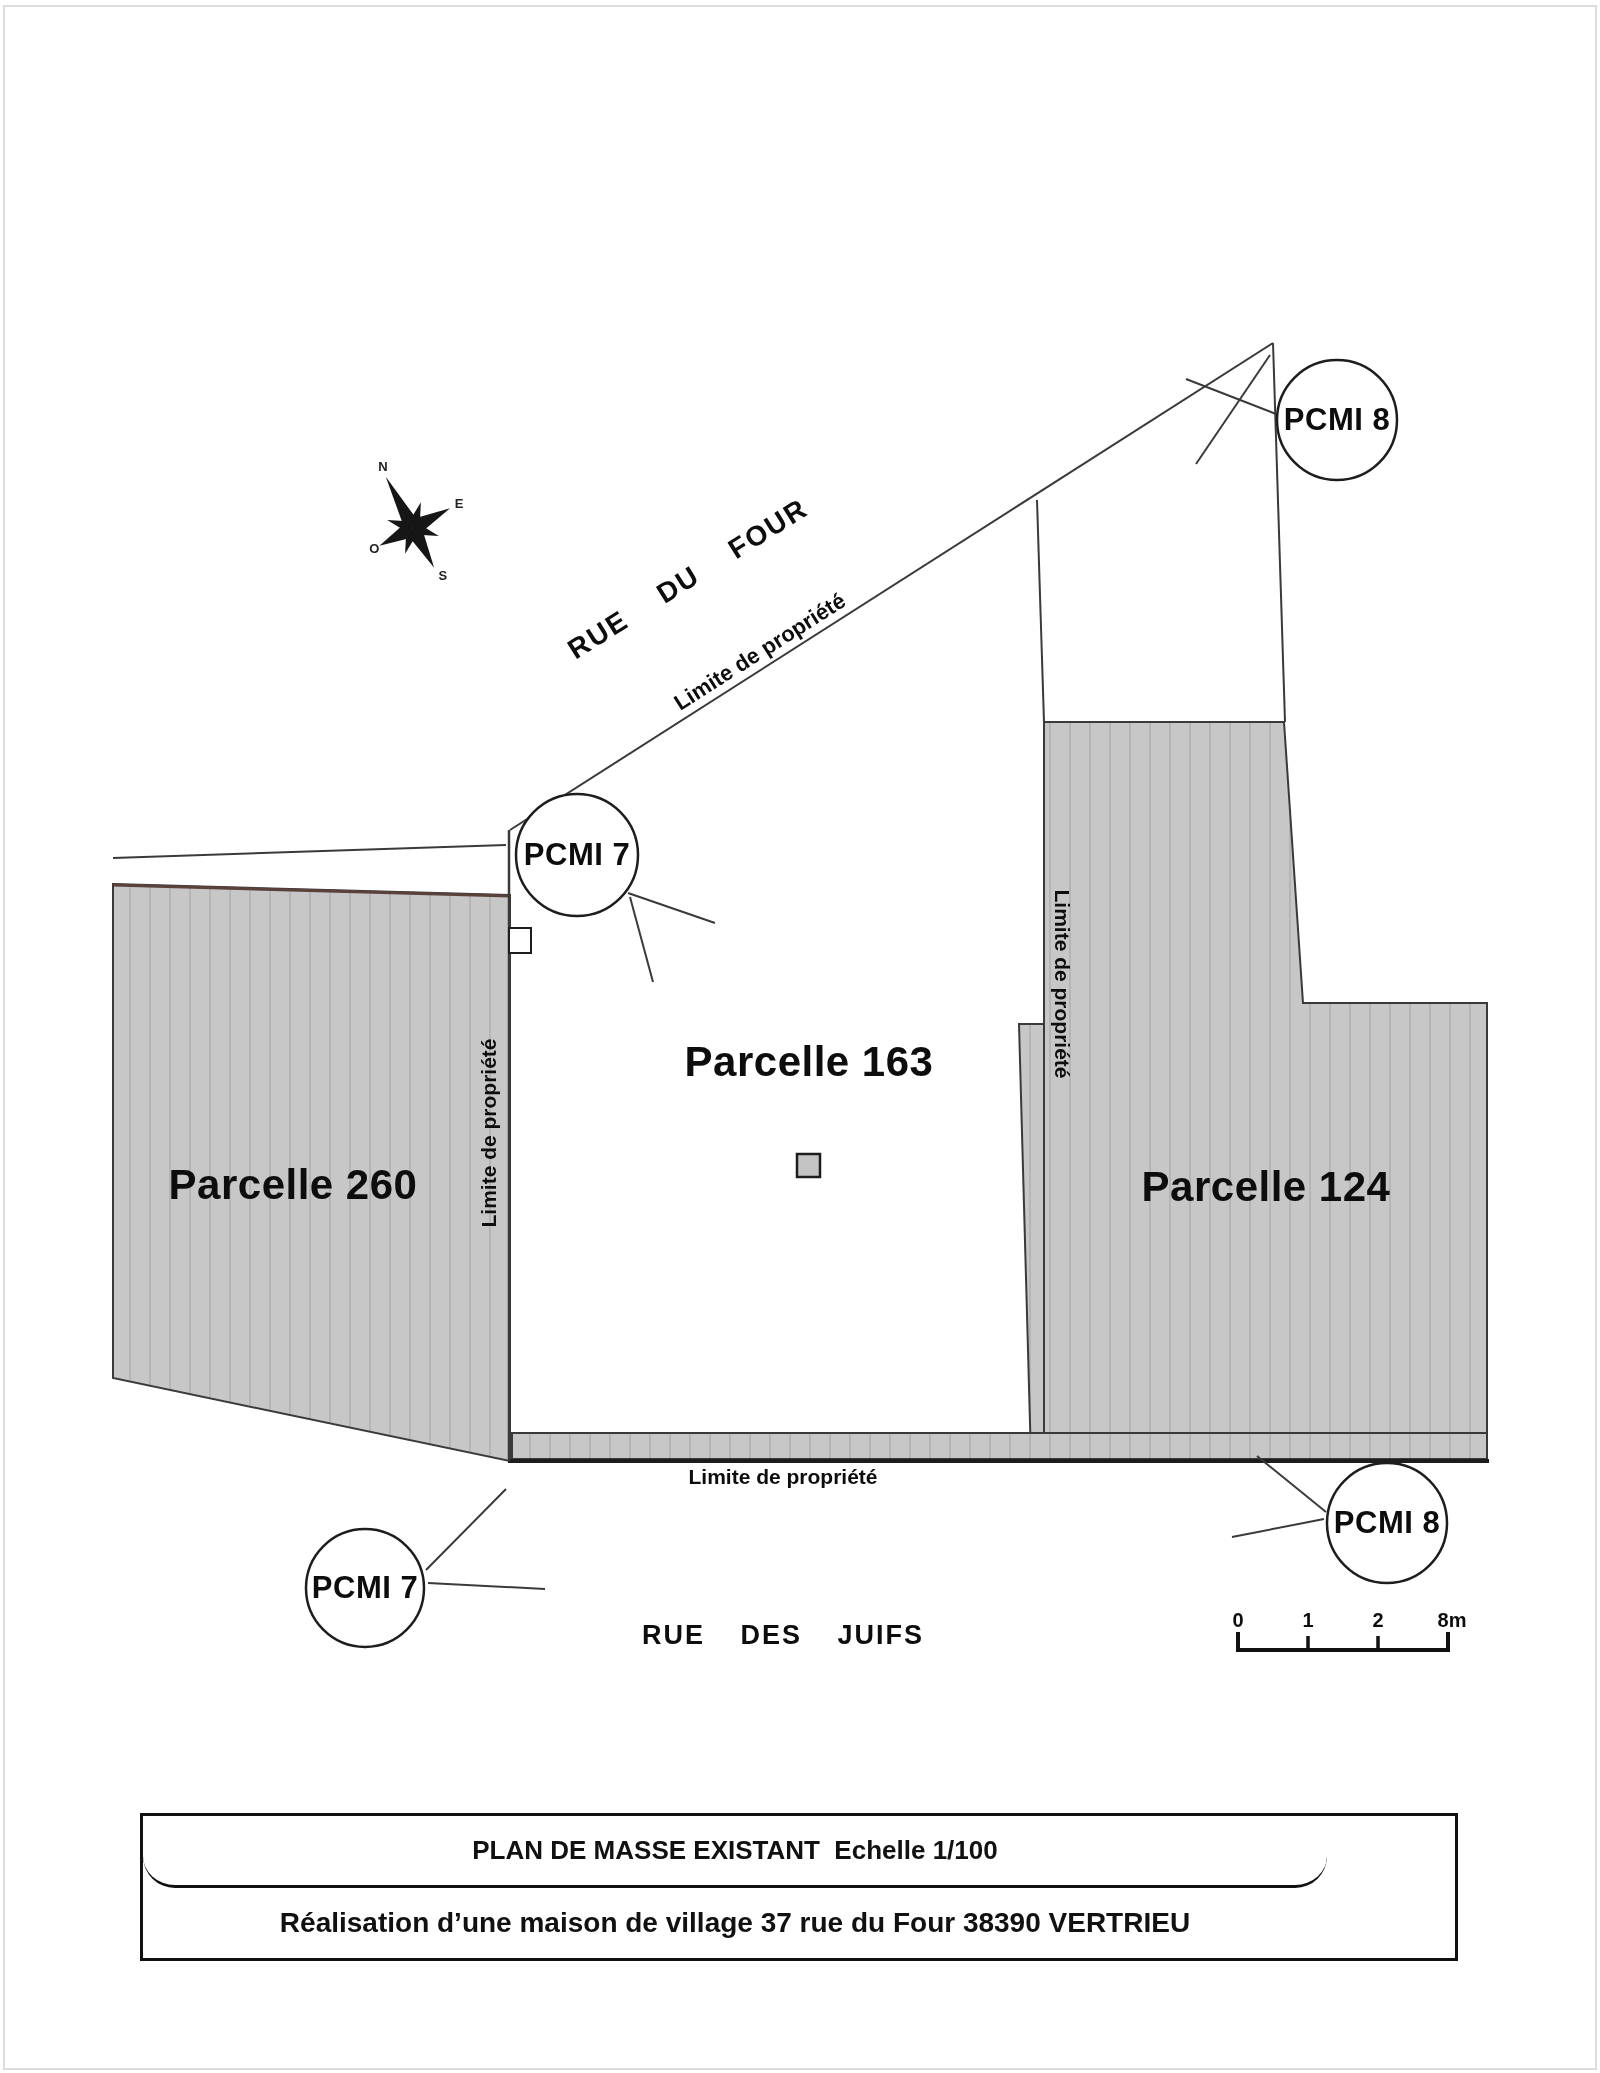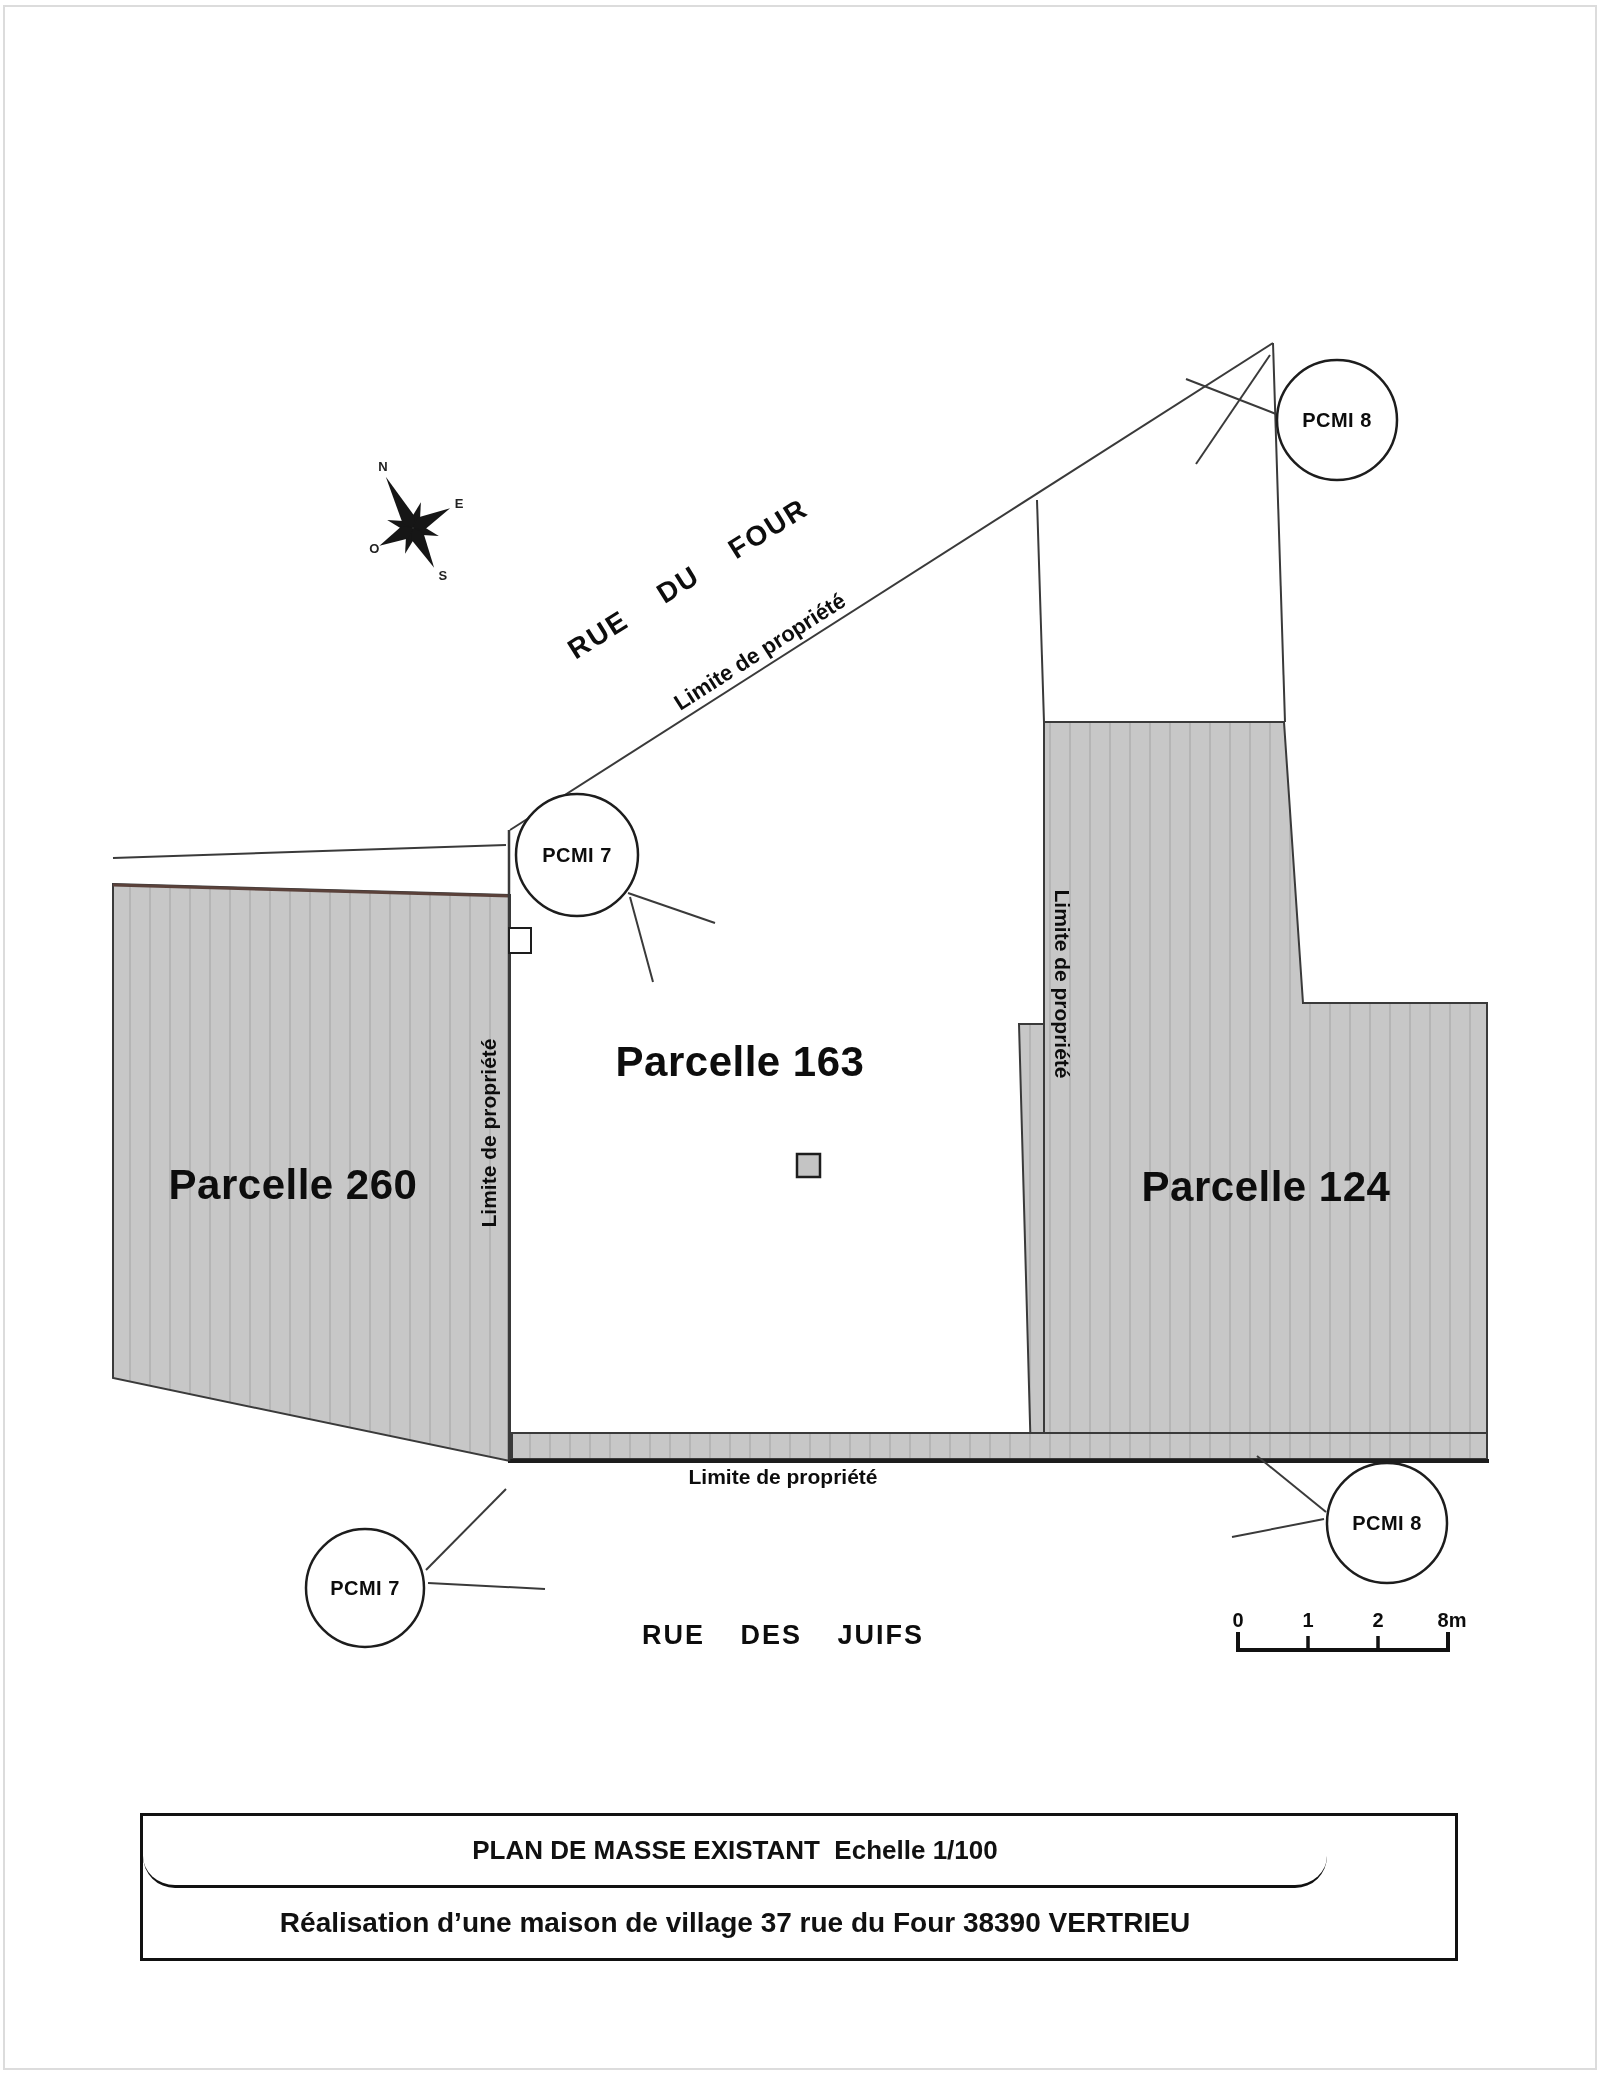--- a/index.html
+++ b/index.html
@@ -17,21 +17,21 @@
     font-weight:bold;white-space:nowrap;color:#0d0d0d;
   }
   .parcel-name{font-size:42px;letter-spacing:0.5px;}
   .limite{font-size:21px;}
   .limite-diag{font-size:22px;transform:translate(-50%,-50%) rotate(-32.5deg);}
   .limite-vert-l{transform:translate(-50%,-50%) rotate(-90deg);}
   .limite-vert-r{transform:translate(-50%,-50%) rotate(90deg);}
   .street{font-size:27px;letter-spacing:2px;word-spacing:26px;}
   .street-diag{font-size:28px;letter-spacing:2px;word-spacing:30px;
     transform:translate(-50%,-50%) rotate(-32deg);}
-  .circle-lbl{font-size:20px;letter-spacing:0.5px;}
+  .circle-lbl{font-size:31px;letter-spacing:0.5px;}
   .scale-num{font-size:20px;}
   .titleblock{
     position:absolute;left:140px;top:1813px;width:1318px;height:148px;
     border:3px solid #111;box-sizing:border-box;display:flex;background:#fff;
   }
   .tb-left{width:1184px;display:flex;flex-direction:column;box-sizing:border-box;}
   .tb-row1{height:72px;border-bottom:3px solid #111;display:flex;align-items:center;
     justify-content:center;font-weight:bold;font-size:26px;box-sizing:border-box;border-radius:32px;}
   .tb-row2{flex:1;display:flex;align-items:center;justify-content:center;
     font-weight:bold;font-size:28px;}
@@ -117,21 +117,21 @@
       </g>
     </g>
   </svg>
 
   <div class="lbl street-diag" style="left:688px;top:579px;">RUE DU FOUR</div>
 
   <div class="lbl limite-diag" style="left:760px;top:652px;">Limite de propriété</div>
 
   <div class="lbl parcel-name" style="left:293px;top:1185px;">Parcelle 260</div>
 
-  <div class="lbl parcel-name" style="left:740px;top:1062px;">Parcelle 163</div>
+  <div class="lbl parcel-name" style="left:809px;top:1062px;">Parcelle 163</div>
 
   <div class="lbl parcel-name" style="left:1266px;top:1187px;">Parcelle 124</div>
 
   <div class="lbl limite limite-vert-l" style="left:489px;top:1133px;">Limite de propriété</div>
 
   <div class="lbl limite limite-vert-r" style="left:1062px;top:984px;">Limite de propriété</div>
 
   <div class="lbl limite" style="left:783px;top:1477px;">Limite de propriété</div>
 
   <div class="lbl street" style="left:783px;top:1635px;">RUE DES JUIFS</div>

